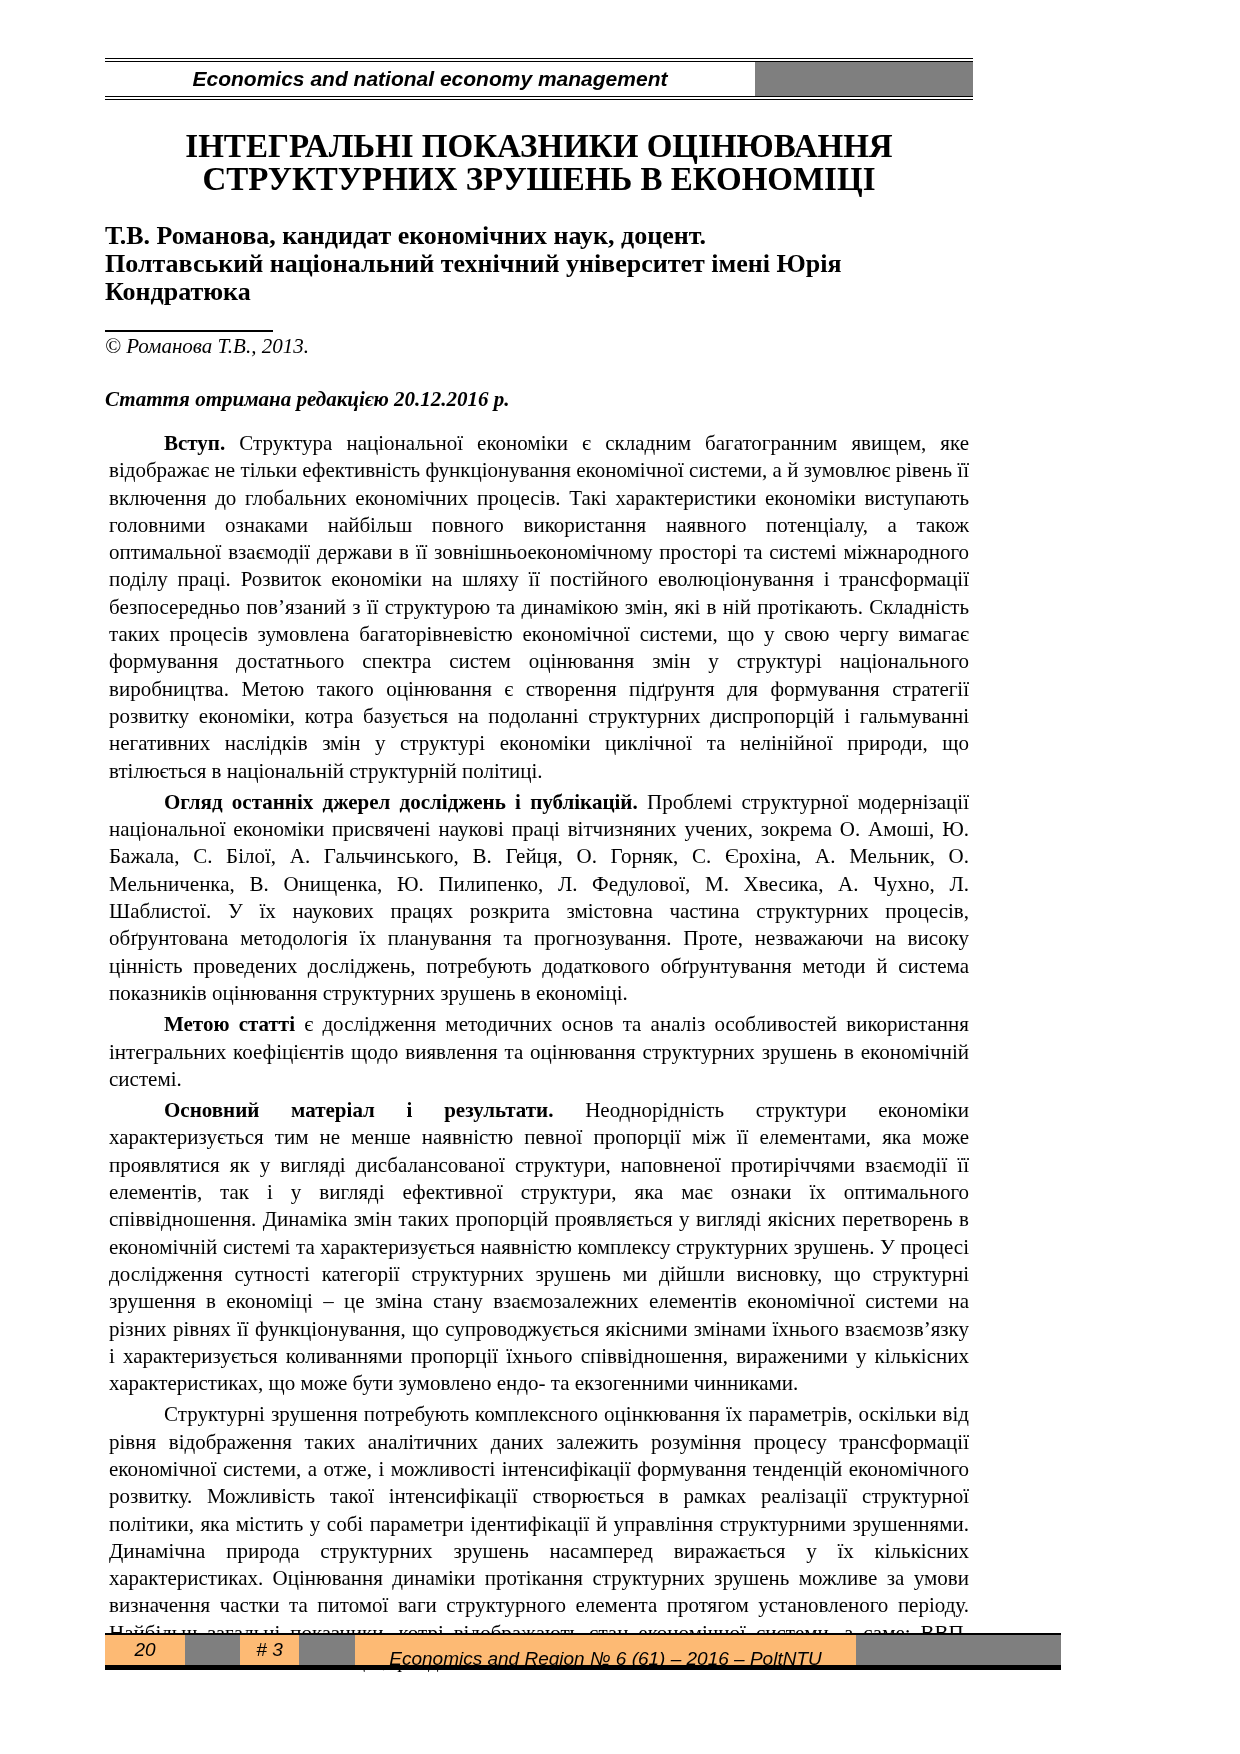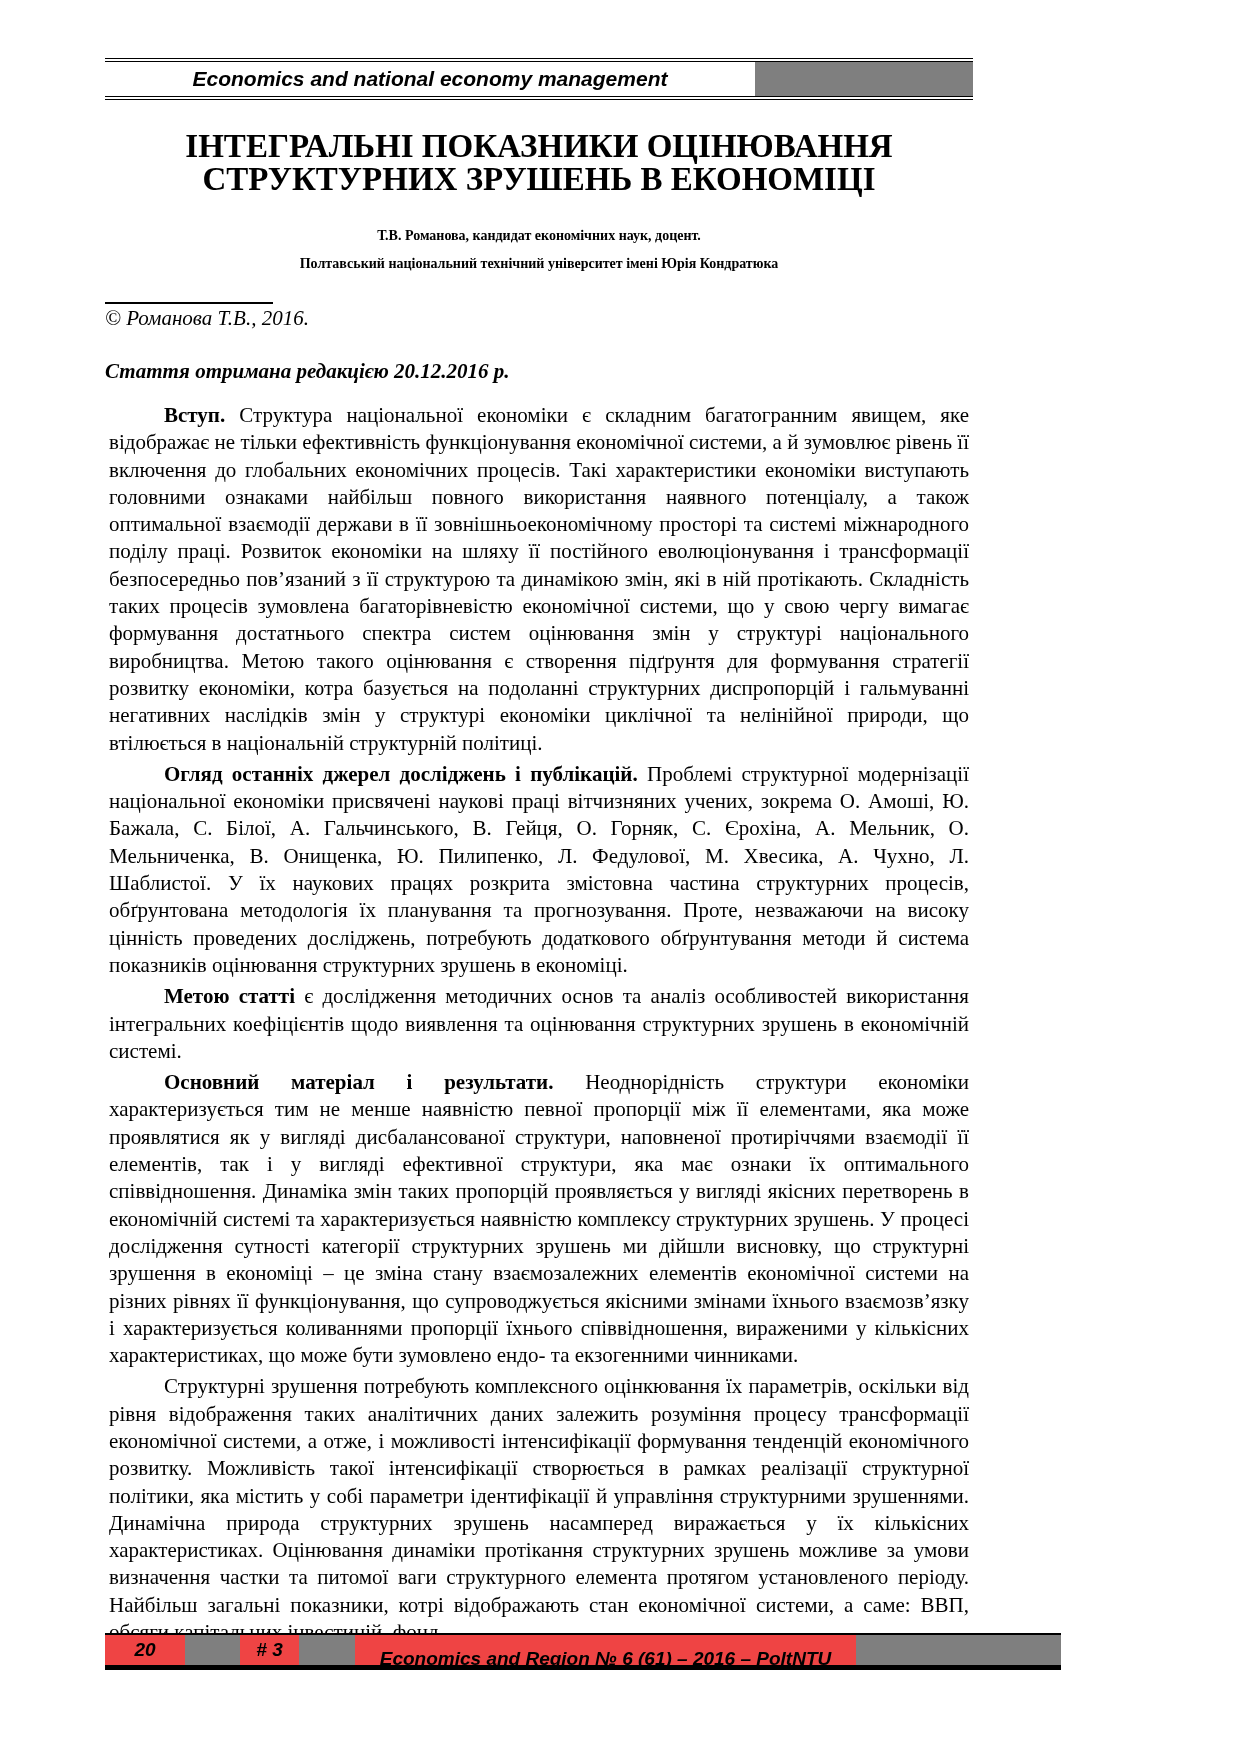--- a/index.html
+++ b/index.html
@@ -37,23 +37,22 @@
   .article-title{
     margin-top:30px;
     text-align:center;
     font-weight:bold;
     font-size:33px;
     line-height:33px;
     padding:0 60px;
   }
   .author-block{
     margin-top:26px;
-    text-align:center;
     font-weight:bold;
-    font-size:14px;
+    font-size:26px;
     line-height:28px;
   }
   .copyright-rule{
     margin-top:24px;
     width:168px;
     border-top:2px solid #000;
   }
   .italic-line{font-style:italic;font-size:21px;}
   .copyright-line{margin-top:2px;}
   .received-line{margin-top:28px;font-weight:bold;}
@@ -71,23 +70,23 @@
   .footer-bar{
     position:absolute;
     left:105px;top:1633px;
     width:1018px;
     display:flex;
     align-items:stretch;
     border-top:2px solid #000;
     border-bottom:5px solid #000;
     height:30px;
     font-family:"Liberation Sans", sans-serif;
-    font-weight:bold;font-style:italic;
+    font-weight:normal;font-style:italic;
     font-size:19px;
-    background:#ef4444;
+    background:#fdba74;
   }
   .footer-bar .cell{display:flex;align-items:center;justify-content:center;}
   .f-gray{background:#7f7f7f;}
   .f-page{width:80px;}
   .f-g1{width:55px;}
   .f-issue{width:59px;}
   .f-g2{width:56px;}
   .f-journal{width:501px;margin-top:18px;}
   .f-g3{flex:1 1 auto;}
 </style>
@@ -103,21 +102,21 @@
 
 
   <div class="article-title">ІНТЕГРАЛЬНІ ПОКАЗНИКИ ОЦІНЮВАННЯ СТРУКТУРНИХ ЗРУШЕНЬ В ЕКОНОМІЦІ</div>
 
   <div class="author-block">
     <div>Т.В. Романова, кандидат економічних наук, доцент.</div>
     <div>Полтавський національний технічний університет імені Юрія Кондратюка</div>
   </div>
 
   <div class="copyright-rule"></div>
-  <div class="italic-line copyright-line">© Романова Т.В., 2016.</div>
+  <div class="italic-line copyright-line">© Романова Т.В., 2013.</div>
   <div class="italic-line received-line">Стаття отримана редакцією 20.12.2016 р.</div>
 
   <div class="body-text">
     <p class="para"><b>Вступ.</b> <span>Структура національної економіки є складним багатогранним явищем, яке відображає не тільки ефективність функціонування економічної системи, а й зумовлює рівень її включення до глобальних економічних процесів. Такі характеристики економіки виступають головними ознаками найбільш повного використання наявного потенціалу, а також оптимальної взаємодії держави в її зовнішньоекономічному просторі та системі міжнародного поділу праці. Розвиток економіки на шляху її постійного еволюціонування і трансформації безпосередньо пов’язаний з її структурою та динамікою змін, які в ній протікають. Складність таких процесів зумовлена багаторівневістю економічної системи, що у свою чергу вимагає формування достатнього спектра систем оцінювання змін у структурі національного виробництва. Метою такого оцінювання є створення підґрунтя для формування стратегії розвитку економіки, котра базується на подоланні структурних диспропорцій і гальмуванні негативних наслідків змін у структурі економіки циклічної та нелінійної природи, що втілюється в національній структурній політиці.</span></p>
     <p class="para"><b>Огляд останніх джерел досліджень і публікацій.</b> <span>Проблемі структурної модернізації національної економіки присвячені наукові праці вітчизняних учених, зокрема О. Амоші, Ю. Бажала, С. Білої, А. Гальчинського, В. Гейця, О. Горняк, С. Єрохіна,  А. Мельник, О. Мельниченка, В. Онищенка, Ю. Пилипенко, Л. Федулової, М. Хвесика, А. Чухно, Л. Шаблистої. У їх наукових працях розкрита змістовна частина структурних процесів, обґрунтована методологія їх планування та прогнозування. Проте, незважаючи на високу цінність проведених досліджень, потребують додаткового обґрунтування методи й система показників оцінювання структурних зрушень в економіці.</span></p>
     <p class="para"><b>Метою статті</b> <span>є дослідження методичних основ та аналіз особливостей використання інтегральних коефіцієнтів щодо виявлення та оцінювання структурних зрушень в економічній системі.</span></p>
     <p class="para"><b>Основний матеріал і результати.</b> <span>Неоднорідність структури економіки характеризується тим не менше наявністю певної пропорції між її елементами, яка може проявлятися як у вигляді дисбалансованої структури, наповненої протиріччями взаємодії її елементів, так і у вигляді ефективної структури, яка має ознаки їх оптимального співвідношення. Динаміка змін таких пропорцій проявляється у вигляді якісних перетворень в економічній системі та характеризується наявністю комплексу структурних зрушень. У процесі дослідження сутності категорії структурних зрушень ми дійшли висновку, що структурні зрушення в економіці – це зміна стану взаємозалежних елементів економічної системи на різних рівнях її функціонування, що супроводжується якісними змінами їхнього взаємозв’язку і характеризується коливаннями пропорції їхнього співвідношення, вираженими у кількісних характеристиках, що може бути зумовлено ендо- та екзогенними чинниками.</span></p>
     <p class="para"><span>Структурні зрушення потребують комплексного оцінкювання їх параметрів, оскільки від рівня відображення таких аналітичних даних залежить розуміння процесу трансформації економічної системи, а отже, і можливості інтенсифікації формування тенденцій економічного розвитку. Можливість такої інтенсифікації створюється в рамках реалізації структурної політики, яка містить у собі параметри ідентифікації й управління структурними зрушеннями. Динамічна природа структурних зрушень насамперед виражається у їх кількісних характеристиках. Оцінювання динаміки протікання структурних зрушень можливе за умови визначення частки та питомої ваги структурного елемента протягом установленого періоду. Найбільш загальні показники, котрі відображають стан економічної системи, а саме: ВВП, обсяги капітальних інвестицій, фонд</span></p>
   </div>
 

